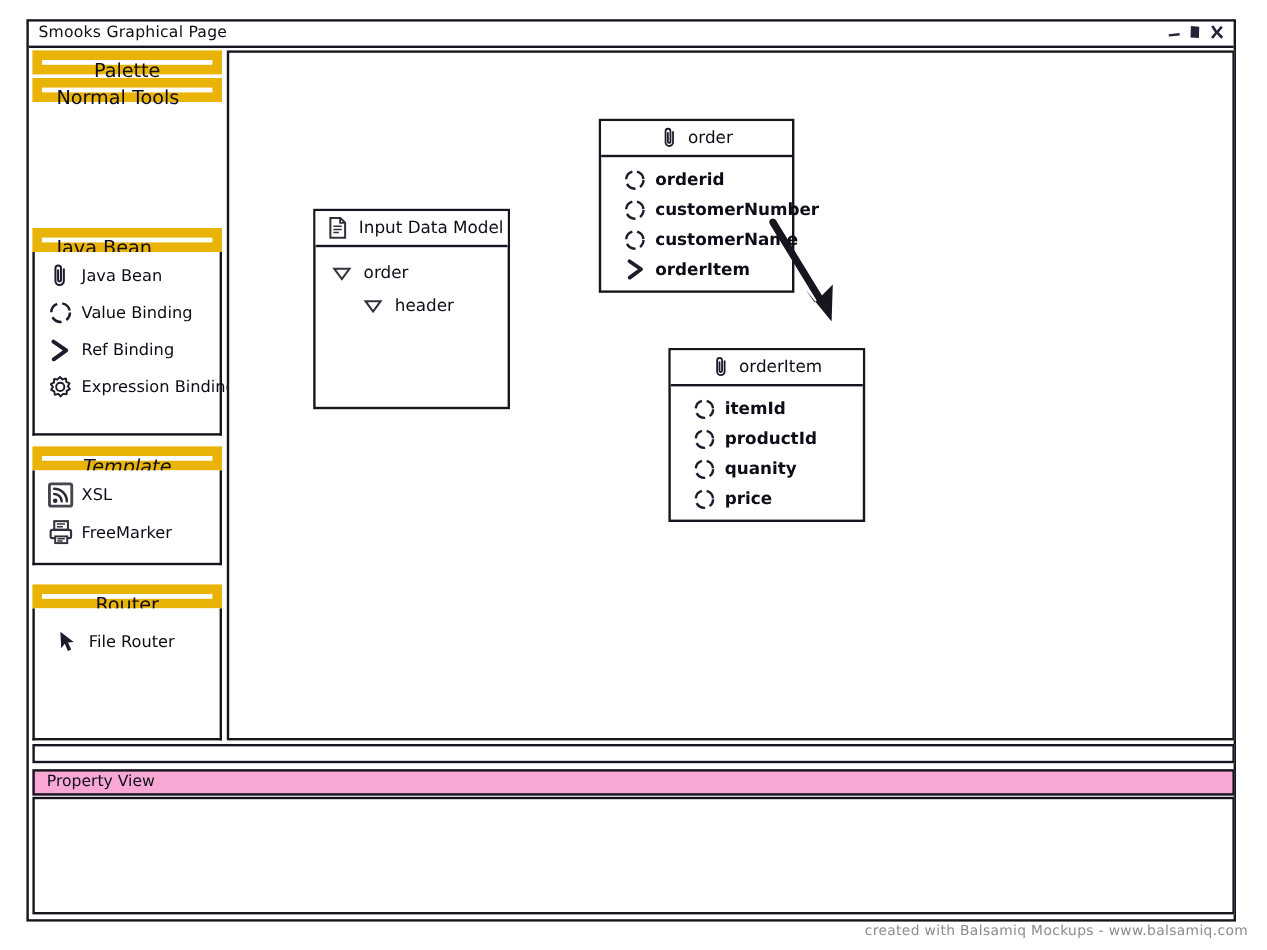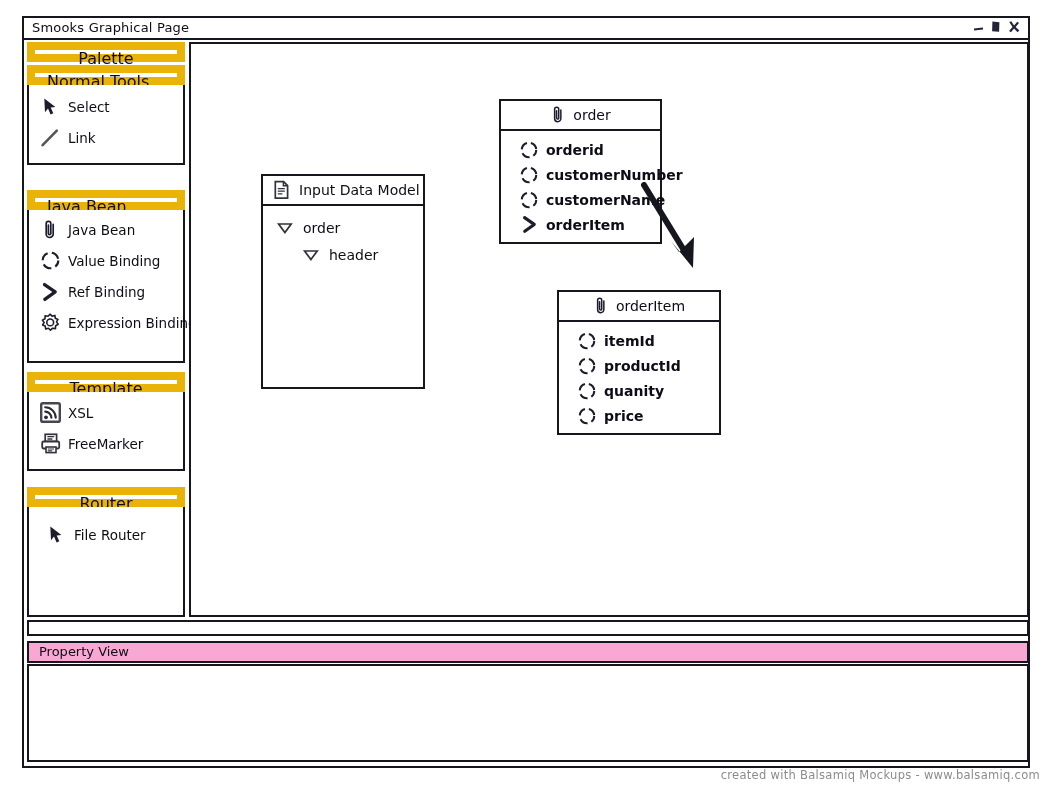--- a/index.html
+++ b/index.html
@@ -244,38 +244,20 @@
         <path d="M2.3 2.0 L4.2 1.2 L7.1 5.4 L10.3 1.7 L12.0 3.0 L8.6 6.9 L12.3 10.6 L10.6 12.2 L7.0 8.4 L4.0 12.3 L2.1 11.0 L5.5 7.0 Z" fill="#23233a"></path>
       </svg>
     </div>
   </div>
 
   <div id="palette-dock">
 
     <div class="pal-header center sketch" style="top:0px;">Palette</div>
 
     <div class="pal-header left sketch" style="top:23px;">Normal Tools</div>
-    <div class="pal-body" style="top:43px; height:80px;">
-      <div class="pal-item" style="margin-top:6px;">
-        <span class="ico">
-          <svg width="16" height="20" viewBox="0 0 16 20">
-            <path d="M2.3 1.5 L3.0 15.2 L6.0 11.4 L8.6 17.6 L11.3 16.2 L8.7 10.4 L13.4 10.0 Z" fill="#1c1c2c"></path>
-          </svg>
-        </span>
-        <span class="sketch">Select</span>
-      </div>
-      <div class="pal-item">
-        <span class="ico">
-          <svg width="20" height="20" viewBox="0 0 20 20">
-            <path d="M2.6 17.2 L16.8 2.6" stroke="#55555f" stroke-width="2.6" stroke-linecap="round" fill="none"></path>
-          </svg>
-        </span>
-        <span class="sketch">Link</span>
-      </div>
-    </div>
 
     <div class="pal-header left sketch" style="top:148px;">Java Bean</div>
     <div class="pal-body" style="top:168px; height:153px;">
       <div class="pal-item" style="margin-top:4px;">
         <span class="ico">
           <svg width="18" height="22" viewBox="0 0 18 22">
             <path d="M12.2 5.4 L12.2 15.0 A3.5 3.5 0 0 1 5.2 15.0 L5.2 4.6 A2.3 2.3 0 0 1 9.8 4.6 L9.8 14.4 A1.2 1.2 0 0 1 7.4 14.4 L7.4 6.2" stroke="#1c1c2c" stroke-width="1.7" fill="none" stroke-linecap="round"></path>
           </svg>
         </span>
         <span class="sketch">Java Bean</span>
@@ -300,21 +282,21 @@
         <span class="ico">
           <svg width="22" height="22" viewBox="0 0 22 22">
             <path d="M11 2.2 L13.1 4.2 L15.9 3.4 L16.3 6.3 L19.0 7.4 L17.5 9.9 L19.2 12.3 L16.6 13.7 L16.5 16.6 L13.6 16.2 L11.5 18.2 L9.5 16.2 L6.7 17.0 L6.2 14.1 L3.6 12.9 L5.1 10.5 L3.4 8.1 L6.0 6.7 L6.1 3.8 L9.0 4.2 Z" stroke="#1c1c2c" stroke-width="1.6" fill="none" stroke-linejoin="round"></path>
             <circle cx="11.2" cy="10.4" r="3.4" stroke="#1c1c2c" stroke-width="1.6" fill="none"></circle>
           </svg>
         </span>
         <span class="sketch">Expression Binding</span>
       </div>
     </div>
 
-    <div class="pal-header center sketch" style="top:330px;">Template</div>
+    <div class="pal-header center sketch" style="top:330px;font-style:italic;">Template</div>
     <div class="pal-body" style="top:350px; height:79px;">
       <div class="pal-item" style="margin-top:5px;">
         <span class="ico">
           <svg width="23" height="23" viewBox="0 0 23 23">
             <rect x="2.2" y="2.2" width="18.6" height="18.6" rx="1.6" stroke="#46464f" stroke-width="2.4" fill="none"></rect>
             <circle cx="7.0" cy="16.3" r="1.9" fill="#2a2a33"></circle>
             <path d="M6.2 10.6 A6.2 6.2 0 0 1 12.4 16.8" stroke="#2a2a33" stroke-width="2.1" fill="none" stroke-linecap="round"></path>
             <path d="M6.2 6.3 A10.5 10.5 0 0 1 16.7 16.8" stroke="#2a2a33" stroke-width="2.1" fill="none" stroke-linecap="round"></path>
           </svg>
         </span>
@@ -342,21 +324,21 @@
             <path d="M2.3 1.5 L3.0 15.2 L6.0 11.4 L8.6 17.6 L11.3 16.2 L8.7 10.4 L13.4 10.0 Z" fill="#1c1c2c"></path>
           </svg>
         </span>
         <span class="sketch">File Router</span>
       </div>
     </div>
   </div>
 
   <div id="canvas">
 
-    <div class="node" style="left:70px; top:130px; width:164px; height:215px;">
+    <div class="node" style="left:70px; top:130px; width:164px; height:167px;">
       <div class="node-title left-align sketch">
         <span class="ico" style="display:inline-flex;align-items:center;">
           <svg width="17" height="20" viewBox="0 0 17 20">
             <path d="M2.3 1.6 H10.6 L14.6 5.6 V18.2 H2.3 Z" stroke="#32323c" stroke-width="1.7" fill="#fff"></path>
             <path d="M10.4 1.8 V5.8 H14.4" stroke="#32323c" stroke-width="1.5" fill="none"></path>
             <path d="M4.8 8.6 H11.8 M4.8 11.2 H11.8 M4.8 13.8 H9.4" stroke="#32323c" stroke-width="1.3"></path>
           </svg>
         </span>
         <span>Input Data Model</span>
       </div>

